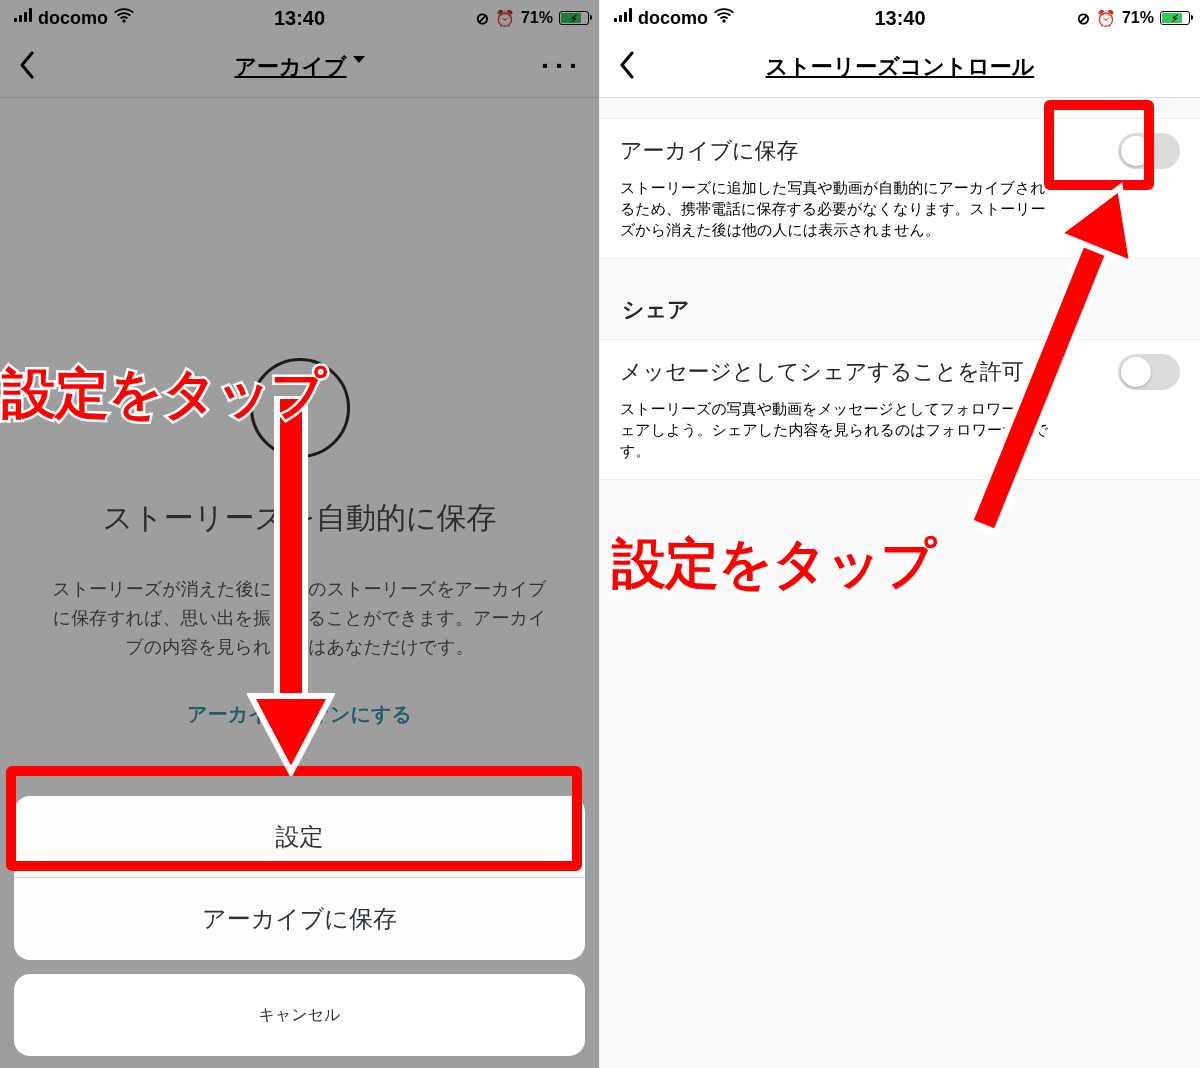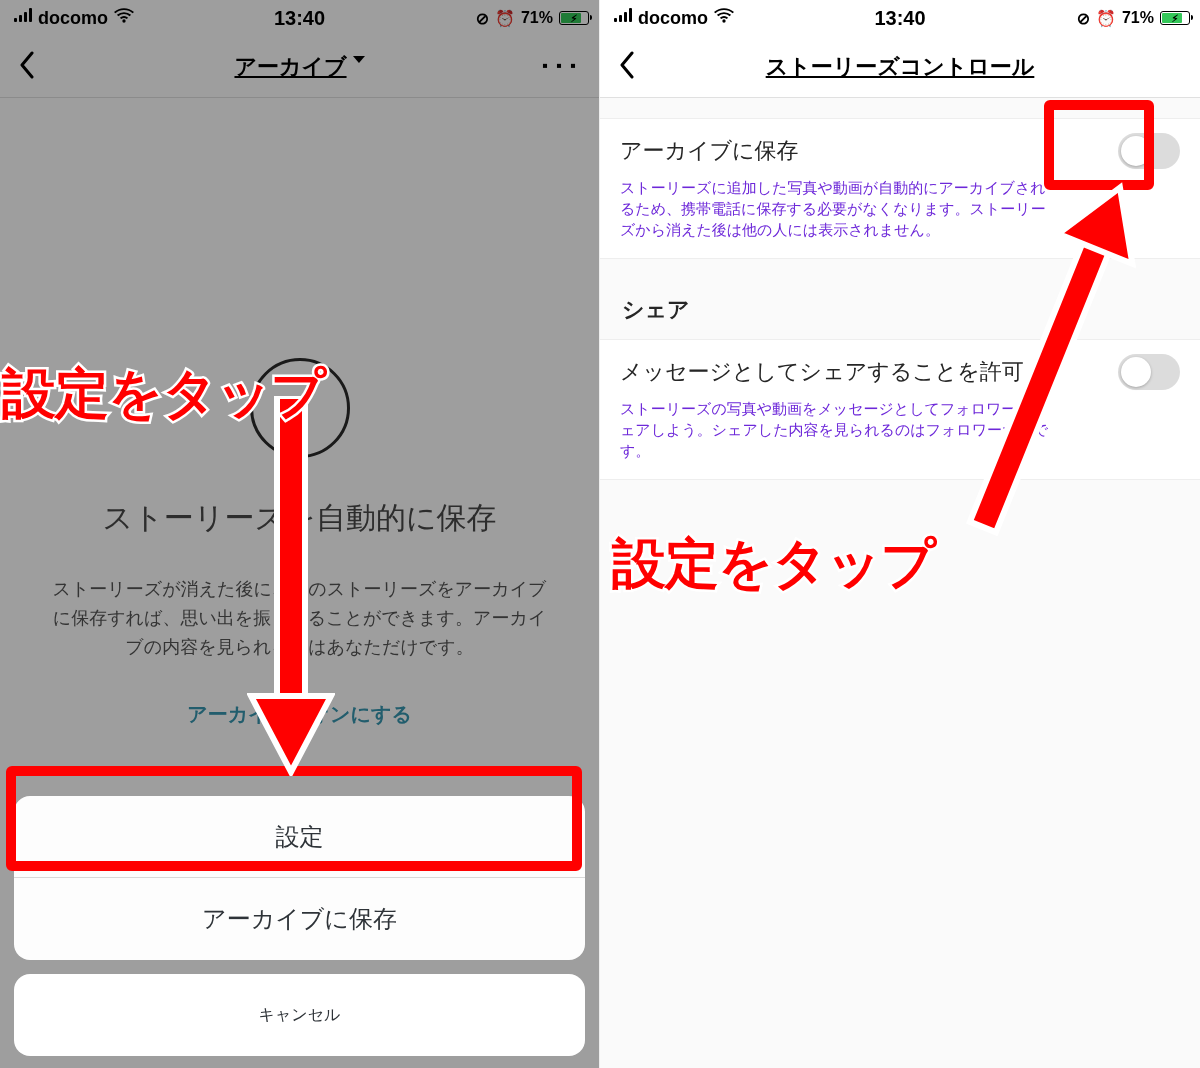--- a/index.html
+++ b/index.html
@@ -233,21 +233,21 @@
       justify-content: space-between;
       align-items: center;
       font-size: 22px;
       color:#262626;
       margin-bottom:8px;
       gap: 24px;
     }
     .settings-desc {
       font-size: 15px;
       line-height:1.4;
-      color:#6d28d9;
+      color:#000000;
       padding-right: 120px;
     }
     .section-header {
       font-size:22px;
       font-weight:700;
       color:#262626;
       padding: 0 22px 14px 22px;
       margin-top: 20px;
     }
     .toggle {

